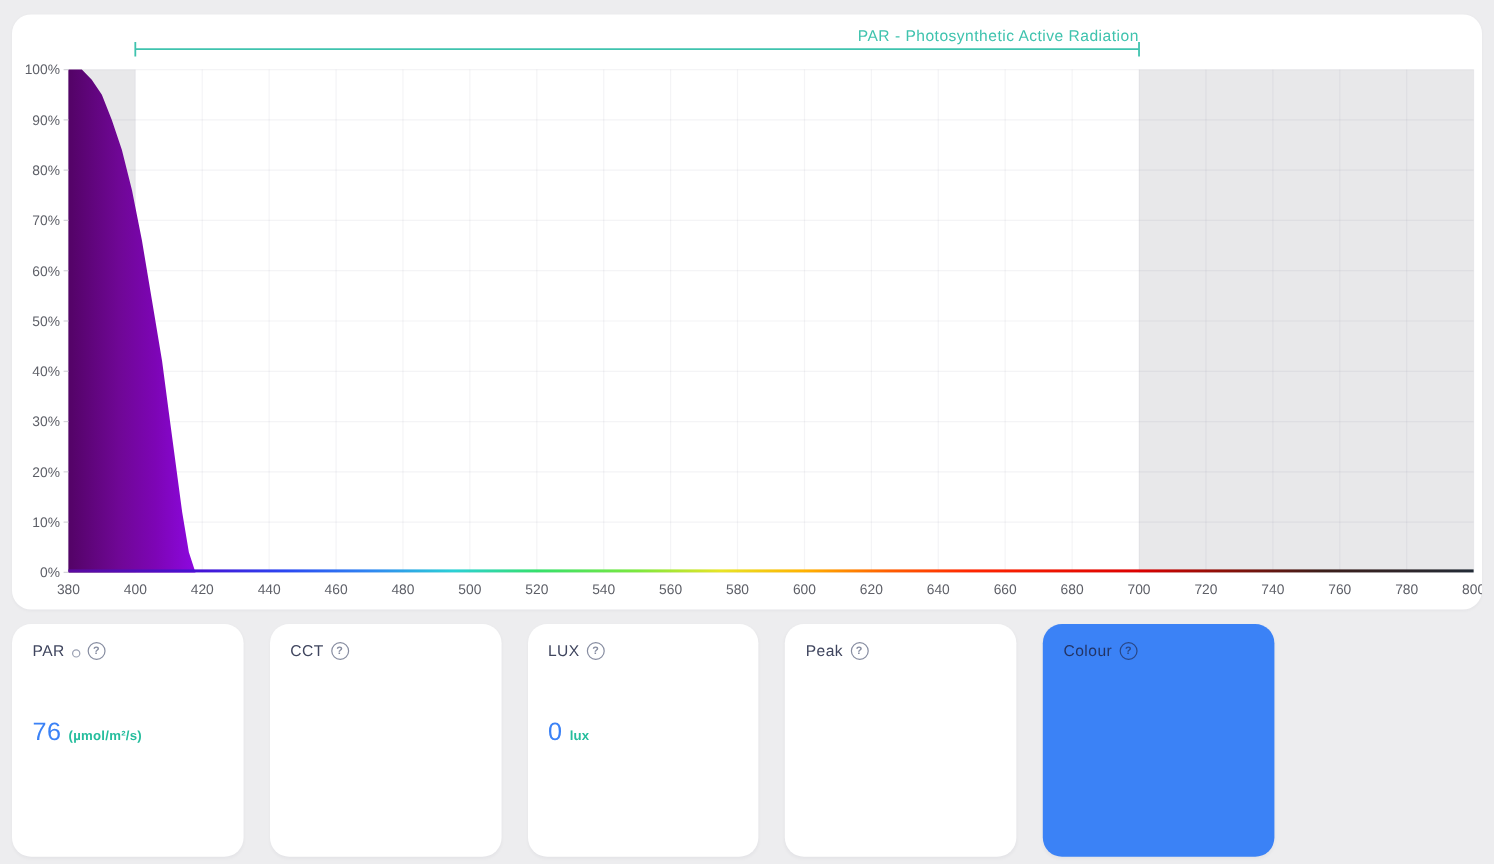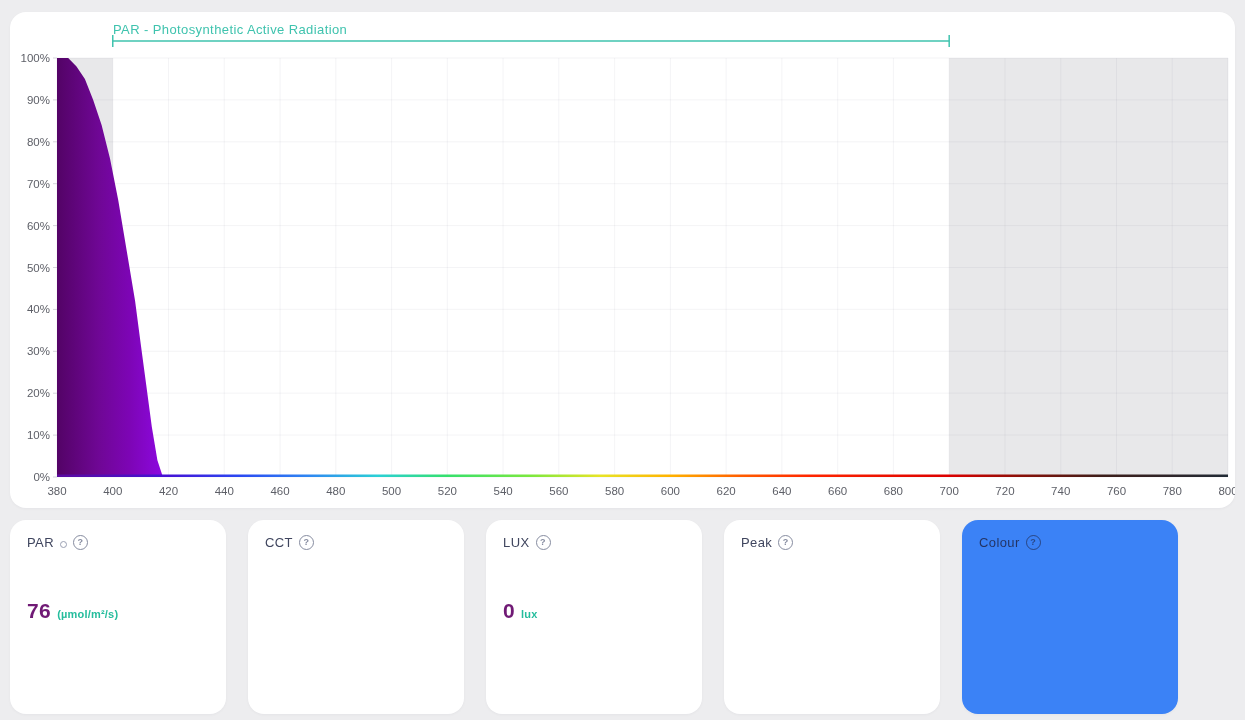--- a/index.html
+++ b/index.html
@@ -9,27 +9,27 @@
     font-family:"Liberation Sans", sans-serif;
   }
   
   .chart-panel{
     position:absolute;left:10px;top:12px;width:1225px;height:496px;
     background:#ffffff;border-radius:16px;
     box-shadow:0 1px 3px rgba(30,30,60,0.04);
   }
   .chart-title{
     position:absolute;left:103px;top:10px;width:836px;height:16px;
-    text-align:left;font-size:13px;letter-spacing:.4px;
+    text-align:right;font-size:13px;letter-spacing:.4px;
     color:#3fc3ae;
   }
   .chart-svg{position:absolute;left:0;top:0;width:1225px;height:496px;}
   
   .cards-row{
-    position:absolute;left:10px;top:520px;width:1168px;height:194px;
+    position:absolute;left:10px;top:520px;width:1052px;height:194px;
     display:flex;gap:22px;
   }
   .card{
     flex:1 1 0;background:#ffffff;border-radius:16px;
     padding:15px 17px;box-sizing:border-box;
     box-shadow:0 1px 3px rgba(30,30,60,0.04);
   }
   .card-label-row{
     display:flex;align-items:center;gap:6px;
     font-size:13px;letter-spacing:.4px;color:#3f455e;
@@ -41,21 +41,21 @@
     cursor:pointer;flex:0 0 auto;
   }
   .degree-icon{
     width:5px;height:5px;border:1px solid #9aa0b2;border-radius:50%;
     display:inline-block;transform:translateY(2px);flex:0 0 auto;
   }
   .card-value-row{
     margin-top:11px;display:flex;align-items:baseline;gap:6px;
   }
   .card-value{
-    font-size:21px;font-weight:700;color:#701a75;letter-spacing:.4px;
+    font-size:21px;font-weight:400;color:#3b82f6;letter-spacing:.4px;
   }
   .card-unit{
     font-size:11px;font-weight:600;color:#25bd9d;letter-spacing:.2px;margin-top:47px;
   }
   .colour-card .card-label-row{color:rgba(28,30,58,0.78);}
   .colour-card .help-icon{border-color:rgba(28,30,58,0.6);color:rgba(28,30,58,0.6);}
 </style>
 </head>
 <body>
 

